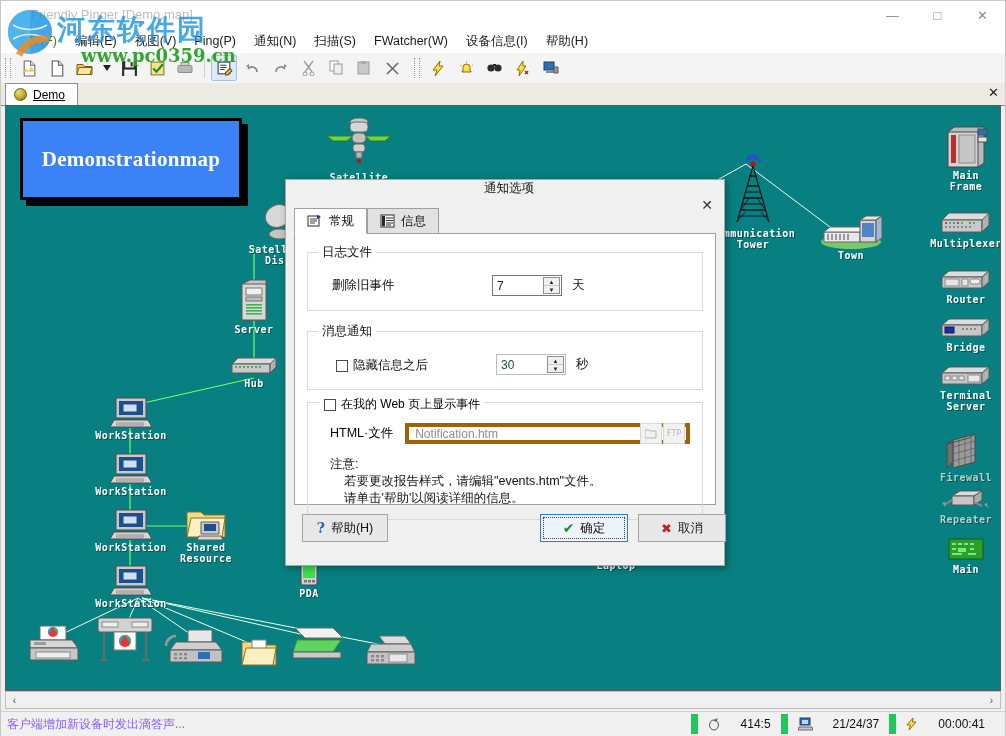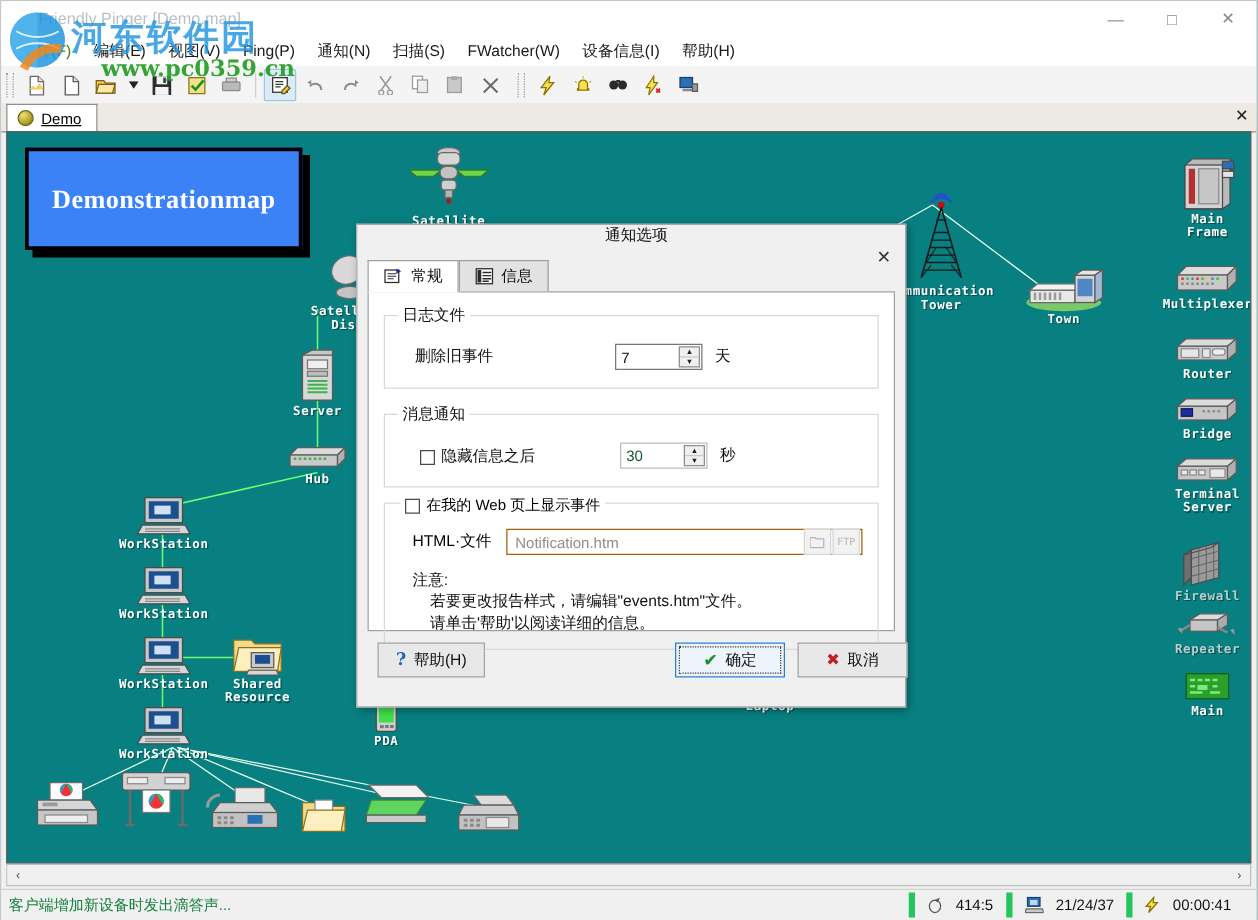--- a/index.html
+++ b/index.html
@@ -72,23 +72,23 @@
   
   .hscroll{position:absolute;left:4px;top:690px;width:996px;height:18px;background:#f0f0f0;
            border:1px solid #bfbfbf;box-sizing:border-box;display:flex;align-items:center;}
   .sb-arrow{width:17px;height:16px;display:flex;align-items:center;justify-content:center;
             font-size:10px;color:#505050;background:#f0f0f0;}
   .sb-track{flex:1;height:16px;background:#f0f0f0;}
 
   
   .statusbar{position:absolute;left:0;top:710px;width:1004px;height:24px;background:#f0f0f0;
              border-top:1px solid #d2d2d2;display:flex;align-items:center;font-size:12px;}
-  .st-msg{padding-left:6px;flex:1;color:#15803d;}
-  .st-cell{display:flex;align-items:center;gap:10px;height:20px;padding:0 10px;
-           border-left:5px solid #22c55e;color:#111;white-space:nowrap;}
+  .st-msg{padding-left:6px;flex:1;color:#8b5cf6;}
+  .st-cell{display:flex;align-items:center;gap:20px;height:20px;padding:0 10px;
+           border-left:7px solid #22c55e;color:#111;white-space:nowrap;}
 
   
   .dialog{position:absolute;left:283px;top:177px;width:440px;height:387px;background:#f0f0f0;
           border:1px solid #a7a7a7;box-sizing:border-box;box-shadow:2px 2px 7px rgba(0,0,0,.35);}
   .dlg-title{height:28px;background:#f0f0f0;display:flex;align-items:center;flex-direction:column;}
   .dlg-title .t{padding-left:8px;font-size:12.5px;color:#111;}
   .dlg-close{margin-left:auto;width:34px;height:28px;display:flex;align-items:center;justify-content:center;
              color:#333;font-size:14px;}
   .dlg-body{position:relative;margin:0 8px;height:342px;}
 
@@ -116,21 +116,21 @@
               display:flex;flex-direction:column;border:1px solid #8f8f8f;box-sizing:border-box;background:#f0f0f0;}
   .spin .btns div{flex:1;display:flex;align-items:center;justify-content:center;font-size:6px;color:#222;}
   .spin .btns div:first-child{border-bottom:1px solid #c9c9c9;}
 
   .cbrow{display:flex;align-items:center;gap:5px;margin:2px 0 0 4px;}
   .cbox{width:12px;height:12px;border:1px solid #4a4a4a;background:#fff;box-sizing:border-box;}
 
   .webgrp{border:1px solid #d9d9d9;margin-top:2px;padding:10px 12px 12px 12px;position:relative;}
   .htmlrow{display:flex;align-items:center;gap:12px;margin:10px 0 0 10px;}
   .htmlrow .lab{font-size:12.5px;white-space:nowrap;}
-  .filebox{flex:1;height:21px;border:1px solid #a16207;background:#fff;display:flex;align-items:center;
+  .filebox{flex:1;height:21px;border:4px solid #a16207;background:#fff;display:flex;align-items:center;
            box-sizing:border-box;}
   .filebox .val{flex:1;padding-left:6px;font-size:12px;color:#8d8d8d;}
   .fbtn{width:20px;height:19px;margin-right:1px;border:1px solid #d8d8d8;background:#f2f2f2;
         display:flex;align-items:center;justify-content:center;color:#b5b5b5;font-size:8px;
         font-family:"DejaVu Sans Mono",monospace;}
   .note{margin:12px 0 0 10px;font-size:12.5px;line-height:17px;color:#111;}
   .note .ind{padding-left:14px;display:block;}
 
   .dlg-foot{position:absolute;left:0;bottom:0;width:440px;height:46px;}
   .btn{position:absolute;height:28px;border:1px solid #a5a5a5;background:#e8e8e8;

